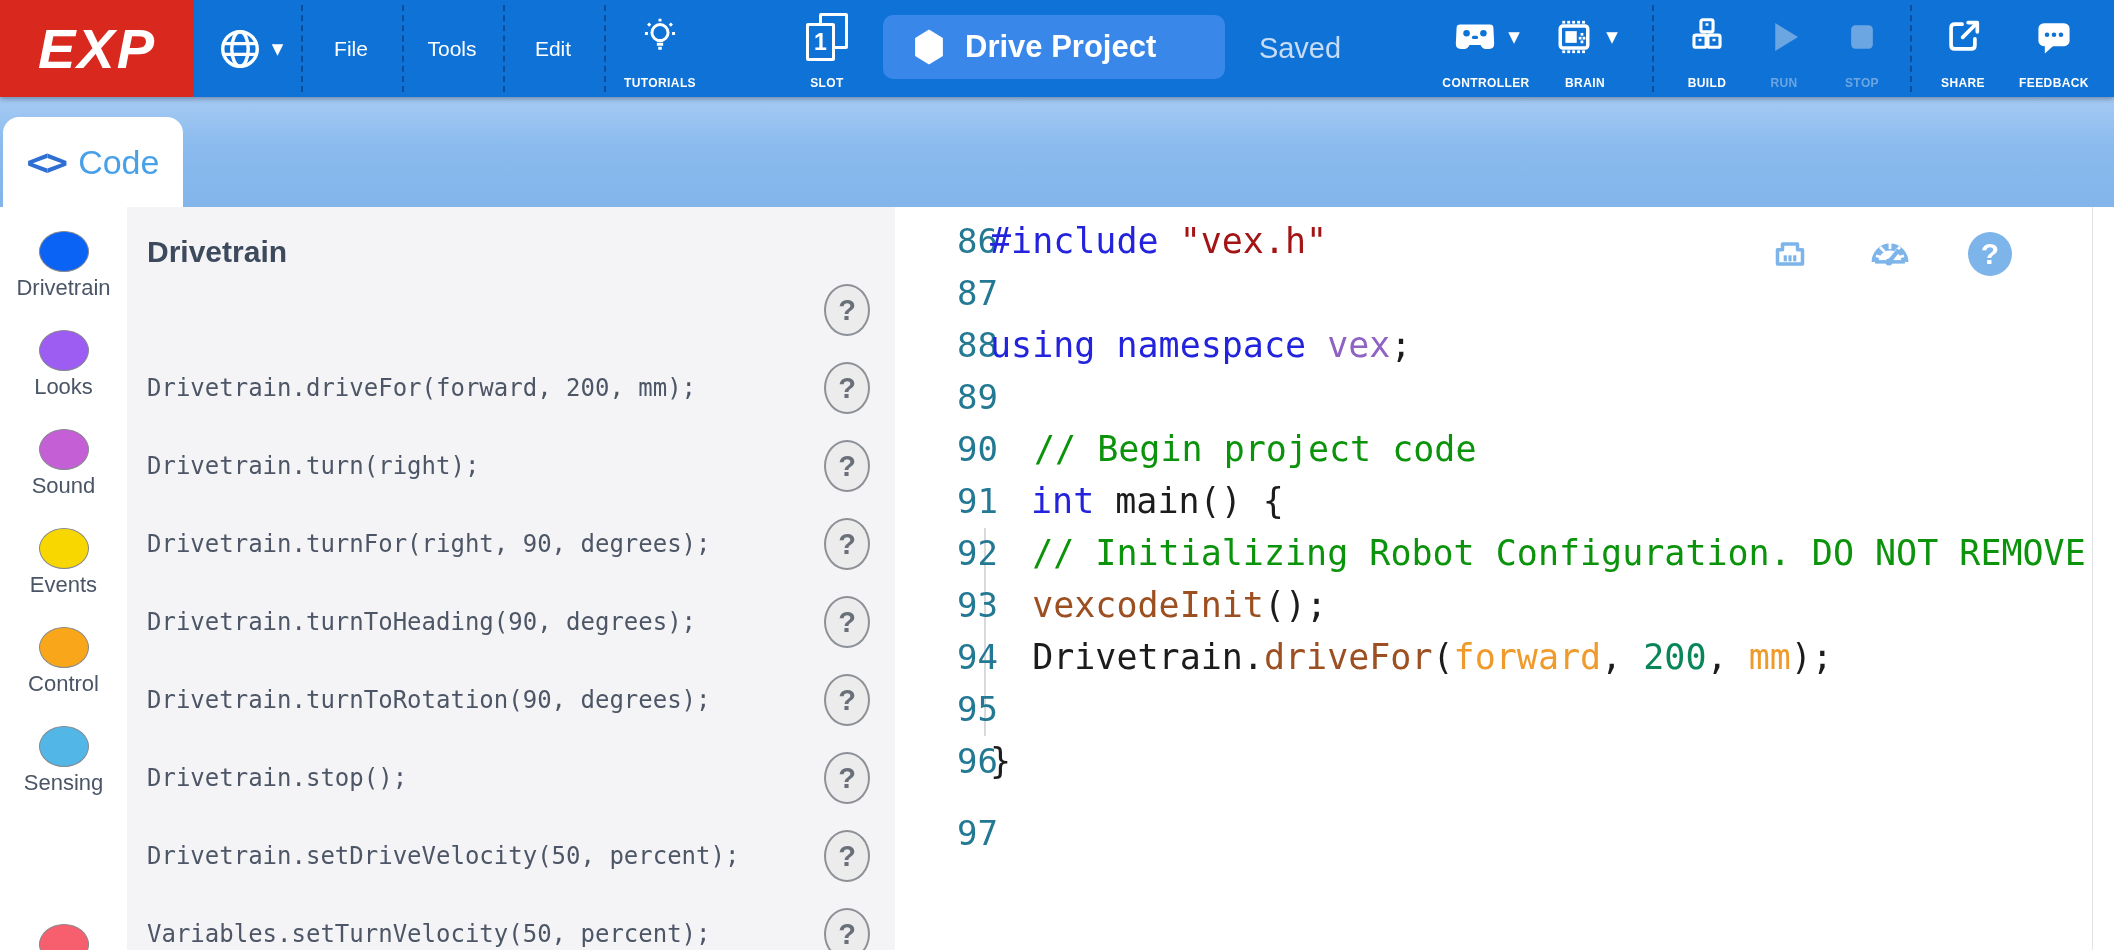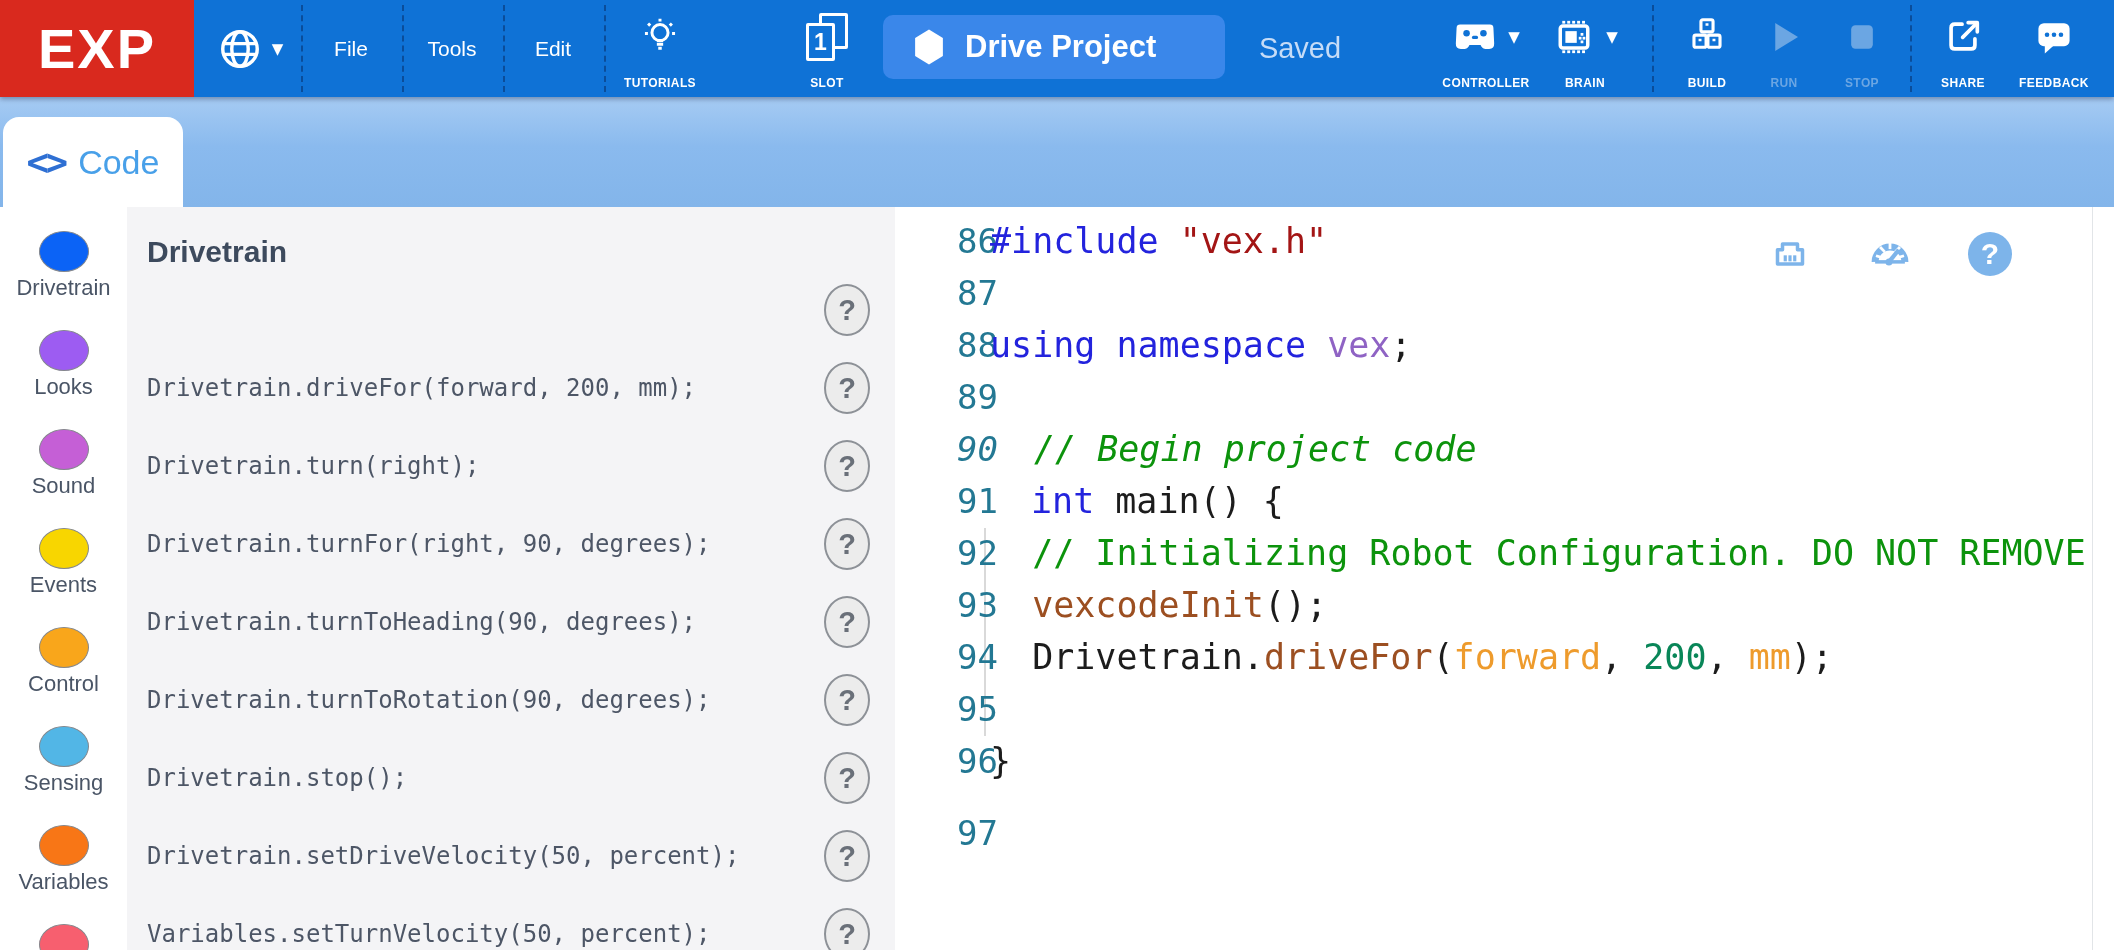--- a/index.html
+++ b/index.html
@@ -5,21 +5,21 @@
   * { margin:0; padding:0; box-sizing:border-box; }
   html,body { width:2114px; height:950px; overflow:hidden; }
   body { position:relative; font-family:"Liberation Sans", sans-serif; background:#fff;
          --bar-blue:#0f72d6; }
 
   
   .topbar { position:absolute; left:0; top:0; width:2114px; height:97px;
             background:var(--bar-blue); z-index:30; box-shadow:0 2px 5px rgba(0,10,40,.35); }
   .logo { position:absolute; left:0; top:0; width:194px; height:97px; background:#d9291e;
           color:#fff; display:flex; align-items:center; justify-content:center;
-          font-size:56px; font-weight:900; letter-spacing:2px; }
+          font-size:56px; font-weight:900; font-style:italic; letter-spacing:2px; }
   .globe-btn { position:absolute; left:200px; top:0; width:100px; height:97px;
                display:flex; align-items:center; justify-content:center; gap:9px; color:#fff; }
   .caret { font-size:15px; color:inherit; font-family:"DejaVu Sans", sans-serif; }
   .tb-sep { position:absolute; top:5px; height:87px; width:0;
             border-left:2px dashed rgba(8,48,105,.55); }
   .tb-sep.s0{left:301px}.tb-sep.s1{left:402px}.tb-sep.s2{left:503px}.tb-sep.s3{left:604px}
   .tb-sep.s4{left:1652px}.tb-sep.s5{left:1910px}
   .menu-item { position:absolute; top:0; height:97px; width:100px; display:flex;
                align-items:center; justify-content:center; color:#fff; font-size:21px; font-weight:500; }
   .menu-item.m0{left:301px}.menu-item.m1{left:402px}.menu-item.m2{left:503px}
@@ -299,24 +299,20 @@
         <span class="clbl">Events</span>
       </div>
       <div class="cat" style="top: 420px;">
         <div class="bubble" style="background: rgb(249, 166, 27);"></div>
         <span class="clbl">Control</span>
       </div>
       <div class="cat" style="top: 519px;">
         <div class="bubble" style="background: rgb(82, 182, 230);"></div>
         <span class="clbl">Sensing</span>
       </div>
-      <div class="cat" style="top: 618px;">
-        <div class="bubble" style="background: rgb(248, 118, 22);"></div>
-        <span class="clbl">Variables</span>
-      </div>
       <div class="cat" style="top: 717px;">
         <div class="bubble" style="background: rgb(247, 95, 111);"></div>
       </div>
     </div>
 
   <div class="commands">
     <div class="cmd-header">Drivetrain</div>
     <div id="cmdRows">
         <div class="cmd-row" style="top: 64px;">
           <div class="cmd-help">?</div>
@@ -368,21 +364,21 @@
           <div class="ed-code"></div>
         </div>
         <div class="ed-line" style="top: 112px;">
           <div class="ed-num">88</div>
           <div class="ed-code"><span style="color: rgb(35, 35, 221);">using</span><span style="color: rgb(28, 28, 28);"> </span><span style="color: rgb(35, 35, 221);">namespace</span><span style="color: rgb(28, 28, 28);"> </span><span style="color: rgb(143, 99, 196);">vex</span><span style="color: rgb(28, 28, 28);">;</span></div>
         </div>
         <div class="ed-line" style="top: 164px;">
           <div class="ed-num">89</div>
           <div class="ed-code"></div>
         </div>
-        <div class="ed-line" style="top: 216px; font-style: italic;">
+        <div class="ed-line" style="top: 216px;">
           <div class="ed-num">90</div>
           <div class="ed-code"><span style="color: rgb(12, 147, 12); margin-left: 44px;">// Begin project code</span></div>
         </div>
         <div class="ed-line" style="top: 268px;">
           <div class="ed-num">91</div>
           <div class="ed-code"><span style="color: rgb(35, 35, 221); padding-left: 41px;">int</span><span style="color: rgb(28, 28, 28);"> main() {</span></div>
         </div>
         <div class="ed-line" style="top: 320px;">
           <div class="ed-num">92</div>
           <div class="ed-code"><span style="color: rgb(28, 28, 28);">  </span><span style="color: rgb(12, 147, 12);">// Initializing Robot Configuration. DO NOT REMOVE</span></div>

